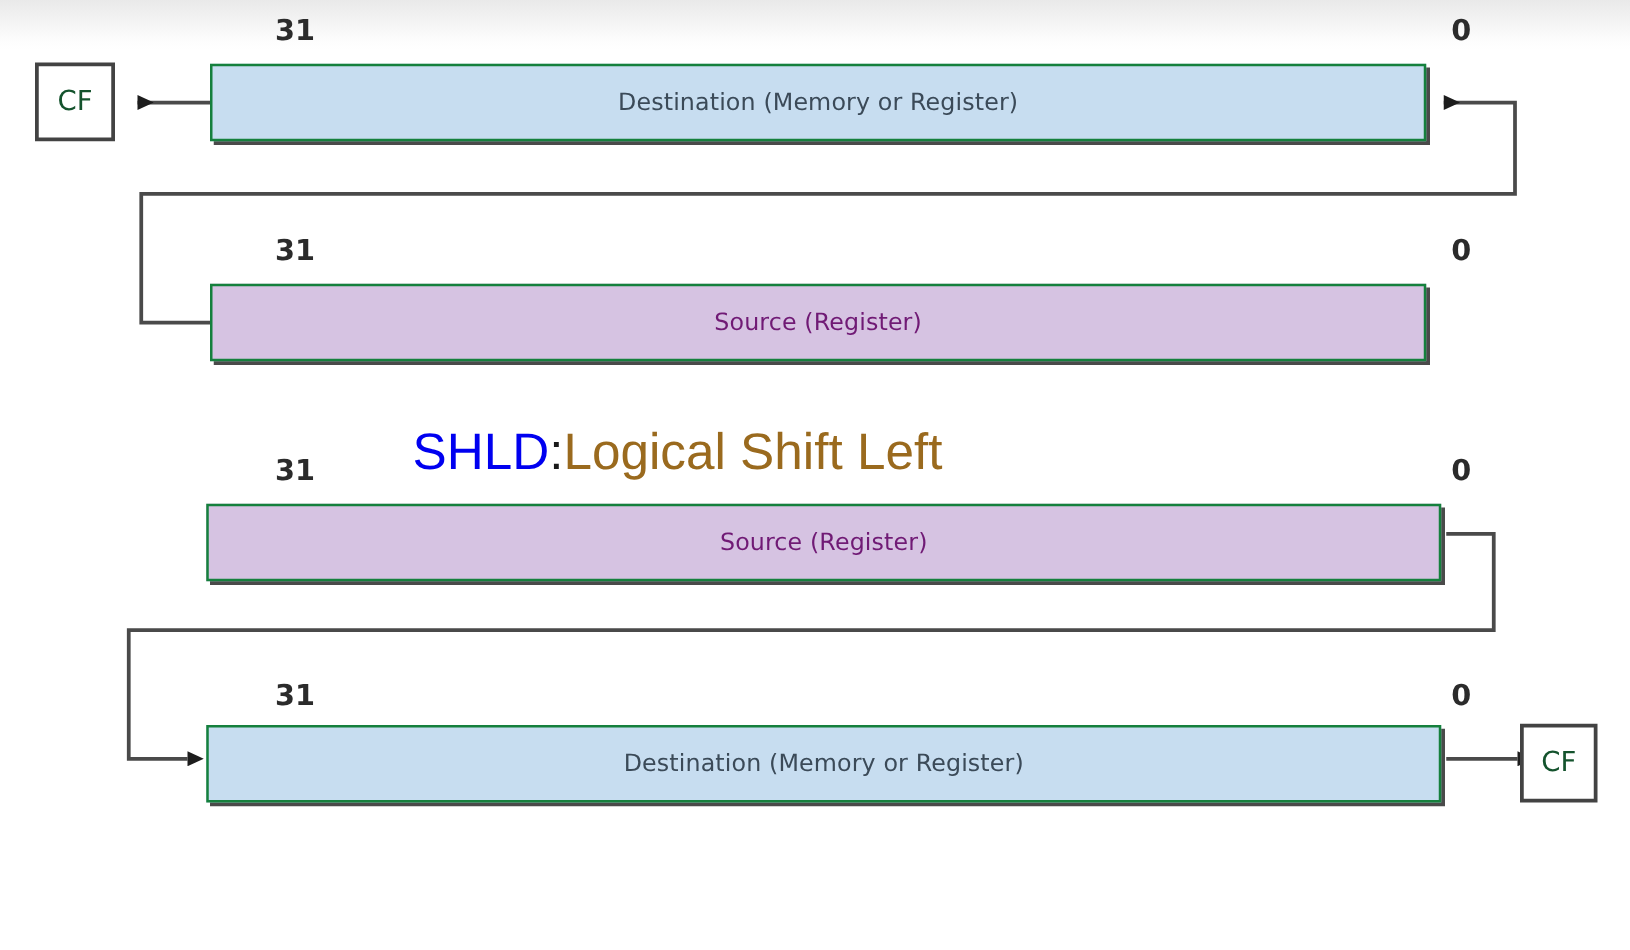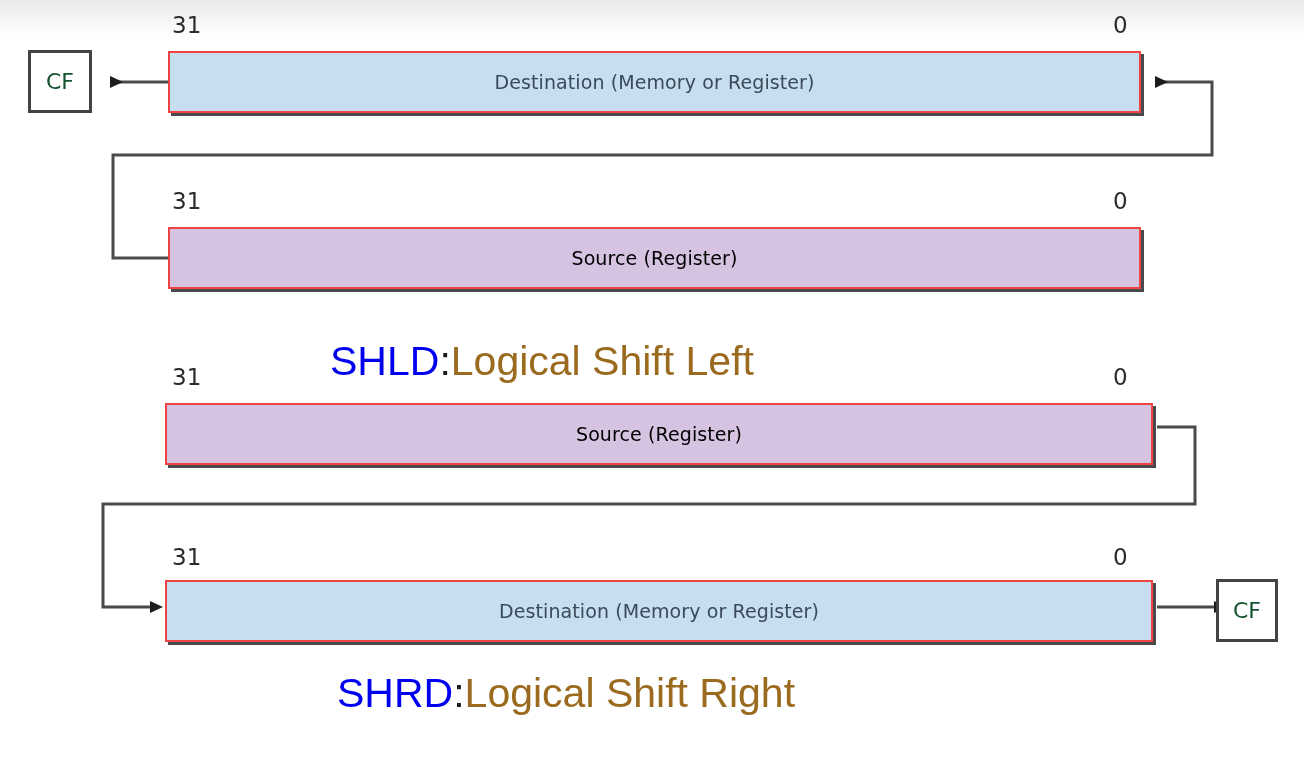--- a/index.html
+++ b/index.html
@@ -30,49 +30,50 @@
     position: absolute;
     left: 0; top: 0;
     width: 1304px;
     height: 760px;
   }
 
   
   .regbox {
     position: absolute;
     box-sizing: border-box;
-    border: 2px solid #ef4444;
+    border: 2px solid #15803d;
     box-shadow: 3px 3px 0 0 #4a4a4a;
     display: flex;
     align-items: center;
     justify-content: center;
     font-size: 19px;
     letter-spacing: .1px;
     text-align: right;
   }
   .regbox.dest {
     background: #c7ddf0;
     color: #3b4a58;
   }
   .regbox.src {
     background: #d6c3e2;
-    color: #000000;
+    color: #701a75;
   }
   .regbox .inner {
     pointer-events: none;
     white-space: nowrap;
   }
 
   
   .bitlabel {
     position: absolute;
     font-size: 23px;
-    font-weight: 400;
+    font-weight: 700;
     color: #2b2b2b;
     line-height: 1;
+    margin-left: 48px;
   }
 
   
   .cfbox {
     position: absolute;
     box-sizing: border-box;
     border: 3px solid #434343;
     background: #ffffff;
     display: flex;
     align-items: center;
@@ -157,18 +158,14 @@
   <div class="bitlabel" style="left:172px; top:546px;">31</div>
   <div class="bitlabel" style="left:1113px; top:546px;">0</div>
   <div class="regbox dest" style="left:165px; top:580px; width:988px; height:62px;">
     <span class="inner">Destination (Memory or Register)</span>
   </div>
 
   <div class="cfbox" style="left:1216px; top:579px; width:62px; height:63px;">
     <span>CF</span>
   </div>
 
-  <div class="caption" style="left:337px; top:673px;">
-    <span class="mnemonic">SHRD</span><span class="colon">:</span>​
-    <span class="desc">Logical Shift Right</span>
-  </div>
 
 </div>
 
 </body></html>

